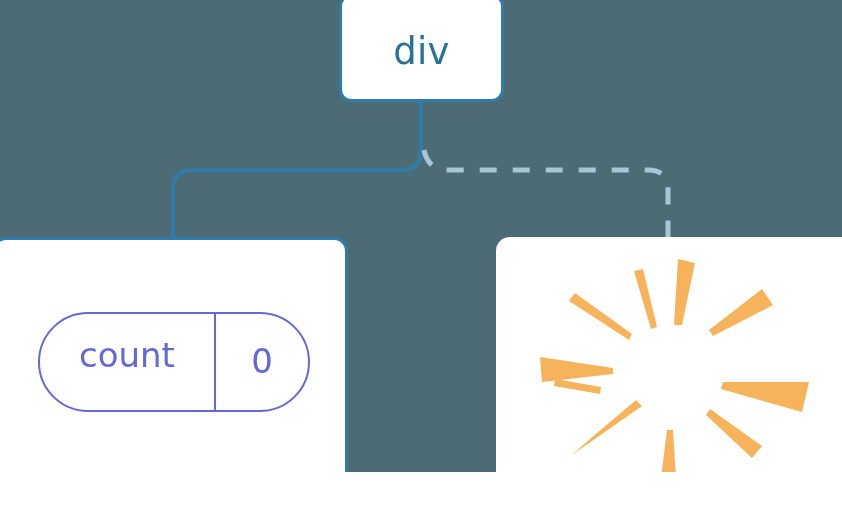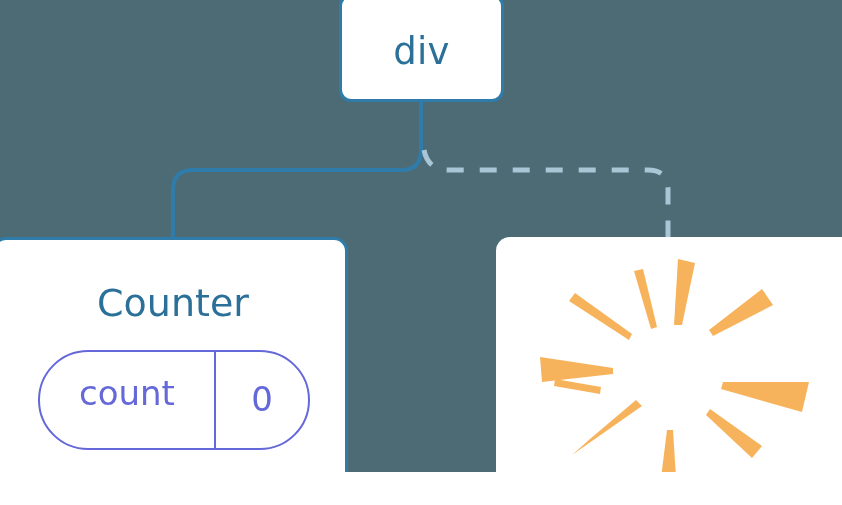--- a/index.html
+++ b/index.html
@@ -144,21 +144,20 @@
              L 648 170
              Q 668 170 668 190
              L 668 240" fill="none" stroke="#a8c6d6" stroke-width="5" stroke-linecap="butt" stroke-linejoin="round" stroke-dasharray="17 16"></path>
   </svg>
 
   <div class="node node-bordered" id="node-div">
     <span class="node-title">div</span>
   </div>
 
   <div class="node node-bordered" id="node-counter">
-    <span class="node-title">Counter</span>
 
     <div class="prop-pill">
       <span class="prop-key">count</span>
       <span class="prop-val">0</span>
     </div>
   </div>
 
   <div class="node" id="node-spinner">
     <svg width="290" height="250" viewBox="0 0 290 250">
       <g fill="#f7b35c">

